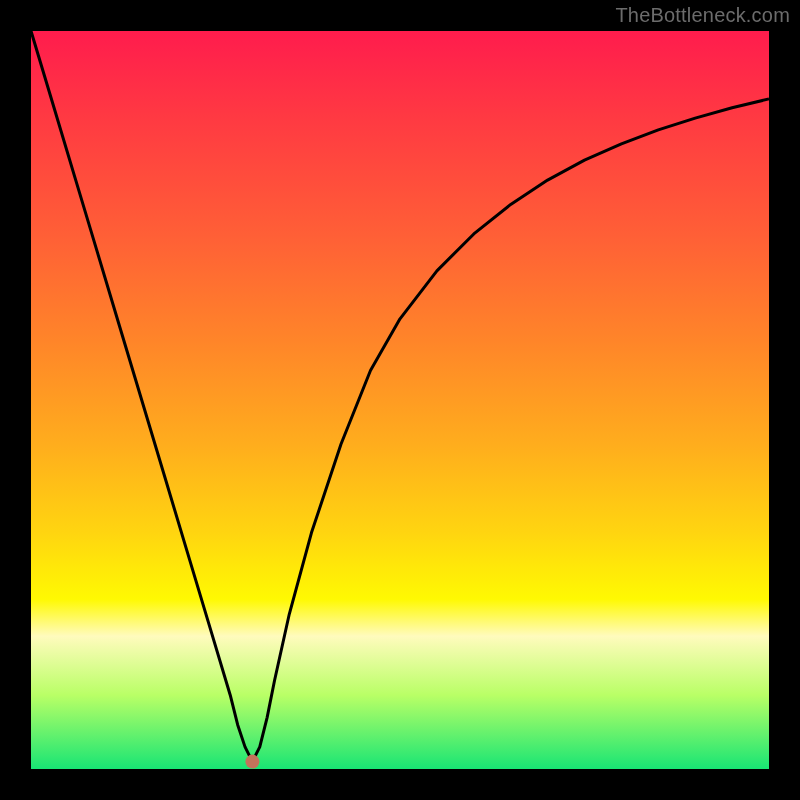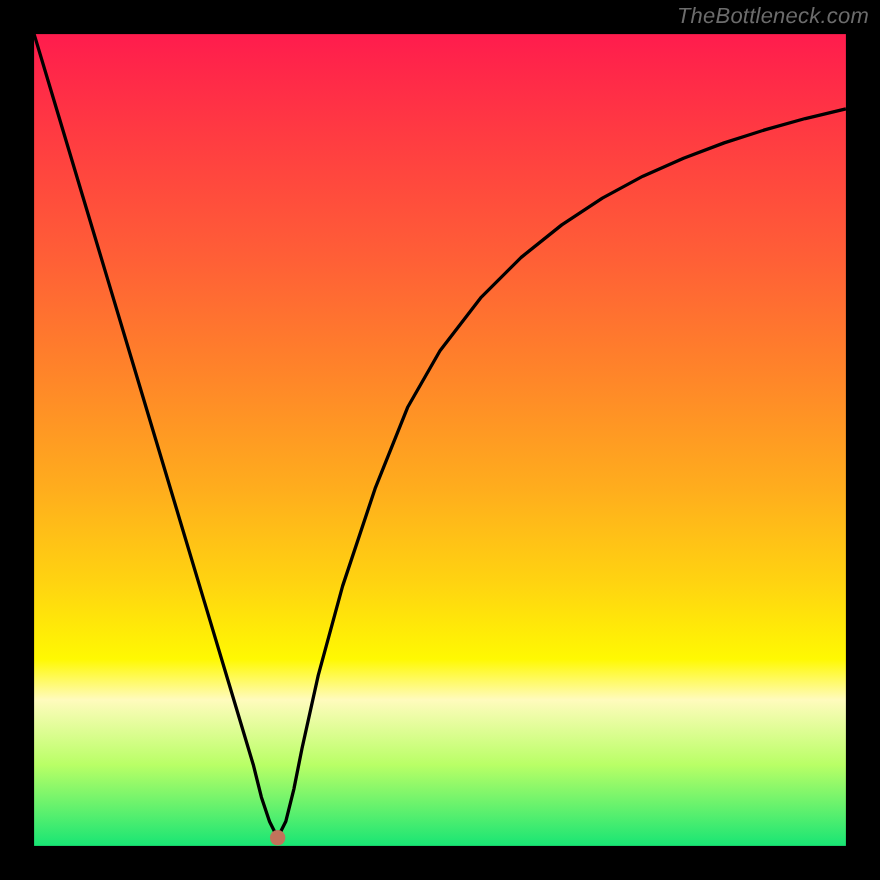--- a/index.html
+++ b/index.html
@@ -9,21 +9,20 @@
     height: 800px;
     background: #000;
     font-family: Arial, Helvetica, sans-serif;
     overflow: hidden;
   }
   .frame {
     position: relative;
     width: 800px;
     height: 582px;
     background: #000;
-    font-style: italic;
   }
   .plot-area {
     position: absolute;
     left: 31px;
     top: 31px;
     width: 738px;
     height: 738px;
     background: linear-gradient(
       to bottom,
       #ff1c4d 0%,

